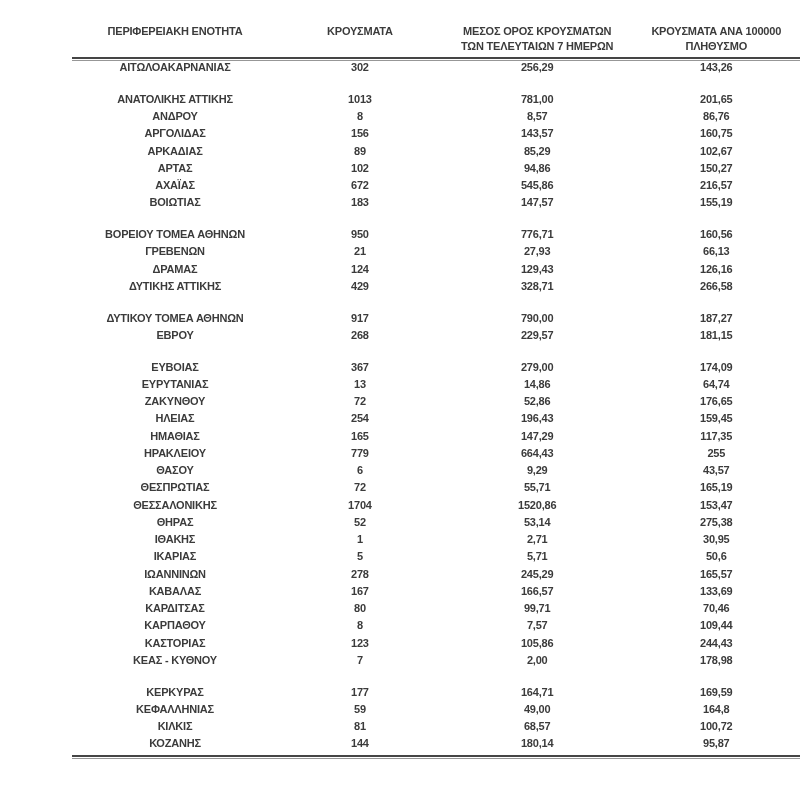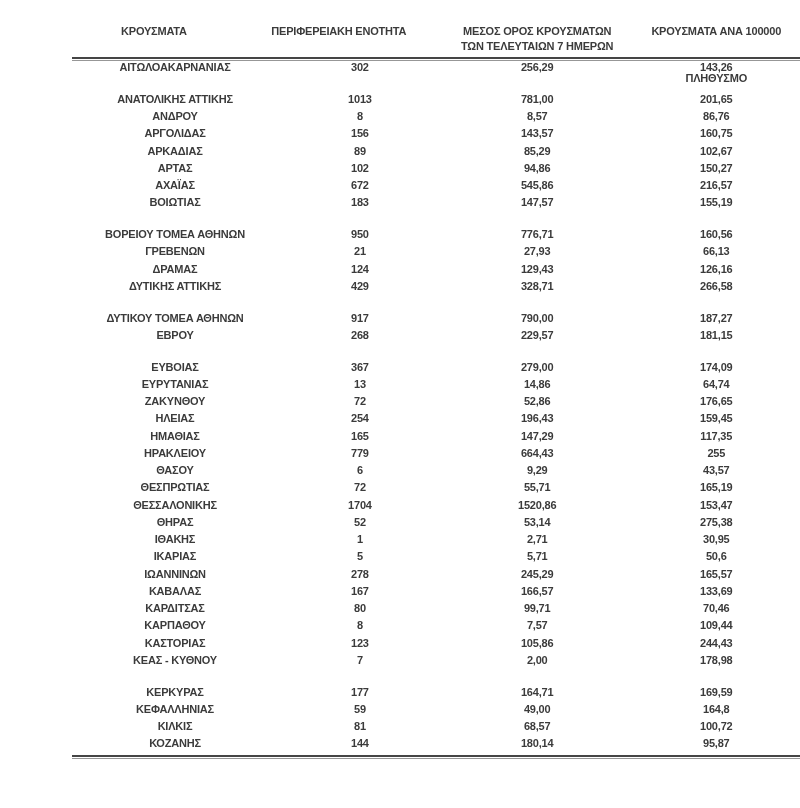--- a/index.html
+++ b/index.html
@@ -57,36 +57,36 @@
     font-size: 11px;
     font-weight: 700;
     letter-spacing: -0.2px;
     white-space: nowrap;
     overflow: visible;
   }
   
   .c1 { width: 28.3%; }
   .c2 { width: 22.5%; }
   .c3 { width: 26.2%; }
-  .c4 { width: 23.0%; gap: 32px; }
+  .c4 { width: 23.0%; }
 </style>
 </head>
 <body>
 
 <div class="page">
   <div class="report-table">
 
     <div class="header-row">
+      <div class="h-cell c1">
+        <div></div>
+        <div>ΠΕΡΙΦΕΡΕΙΑΚΗ ΕΝΟΤΗΤΑ</div>
+      </div>
       <div class="h-cell c2">
         <div></div>
         <div>ΚΡΟΥΣΜΑΤΑ</div>
-      </div>
-      <div class="h-cell c1">
-        <div></div>
-        <div>ΠΕΡΙΦΕΡΕΙΑΚΗ ΕΝΟΤΗΤΑ</div>
       </div>
       <div class="h-cell c3">
         <div>ΜΕΣΟΣ ΟΡΟΣ ΚΡΟΥΣΜΑΤΩΝ</div>
         <div>ΤΩΝ ΤΕΛΕΥΤΑΙΩΝ 7 ΗΜΕΡΩΝ</div>
       </div>
       <div class="h-cell c4">
         <div>ΚΡΟΥΣΜΑΤΑ ΑΝΑ 100000</div>
         <div>ΠΛΗΘΥΣΜΟ</div>
       </div>
     </div>

